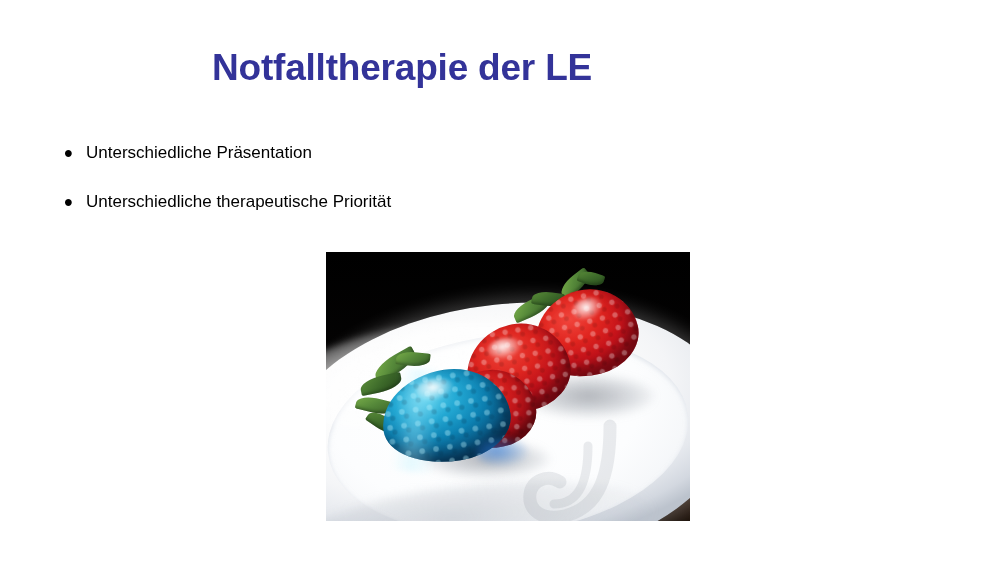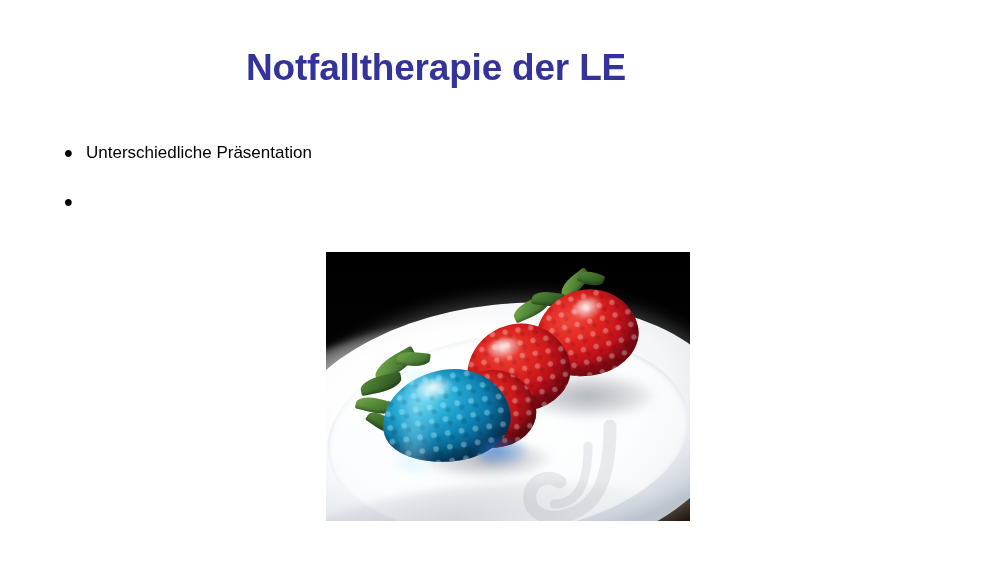--- a/index.html
+++ b/index.html
@@ -29,21 +29,20 @@
     left: 0;
     top: 46px;
     width: 804px;
     text-align: center;
     font-size: 37px;
     font-weight: bold;
     color: #333399;
     letter-spacing: -0.2px;
     line-height: 44px;
     white-space: nowrap;
-    padding-left: 34px;
   }
 
   
   .bullet-list {
     position: absolute;
     left: 60px;
     top: 136px;
     width: 640px;
   }
   .bullet-row {
@@ -315,20 +314,21 @@
 
   <div class="bullet-list">
 
     <div class="bullet-row">
       <span class="bullet-mark">•</span>
       <span class="bullet-text">Unterschiedliche Präsentation</span>
     </div>
 
     <div class="bullet-row">
       <span class="bullet-mark">•</span>
+      <span class="bullet-text">Unterschiedliche therapeutische Priorität</span>
     </div>
 
   </div>
 
   <div class="photo" title="Drei Erdbeeren auf weißem Teller – zwei rote und eine blau gefärbte">
     <div class="photo-inner">
 
       <div class="bg-dark"></div>
 
       <div class="plate">

